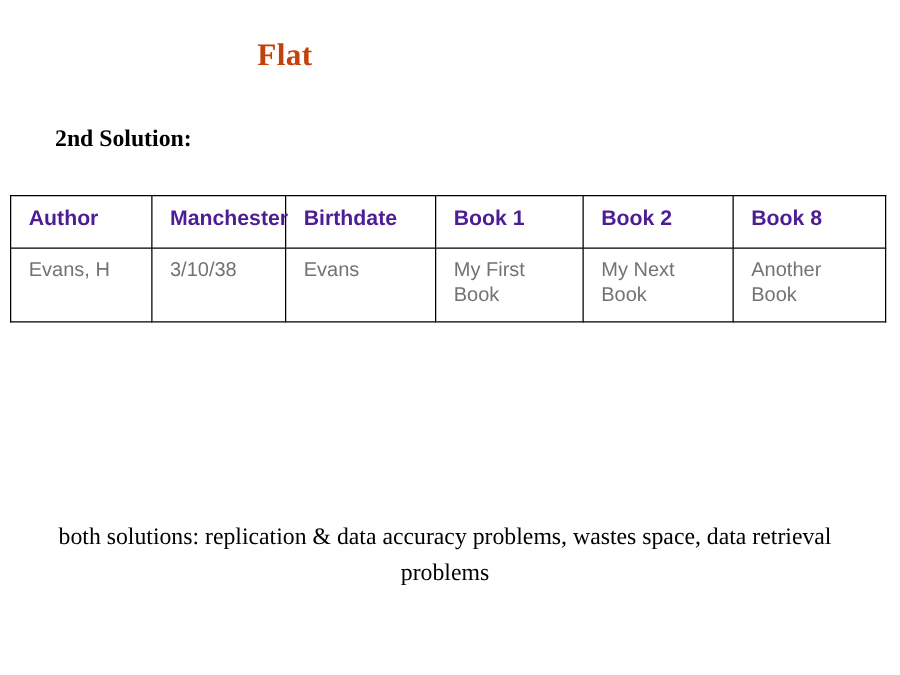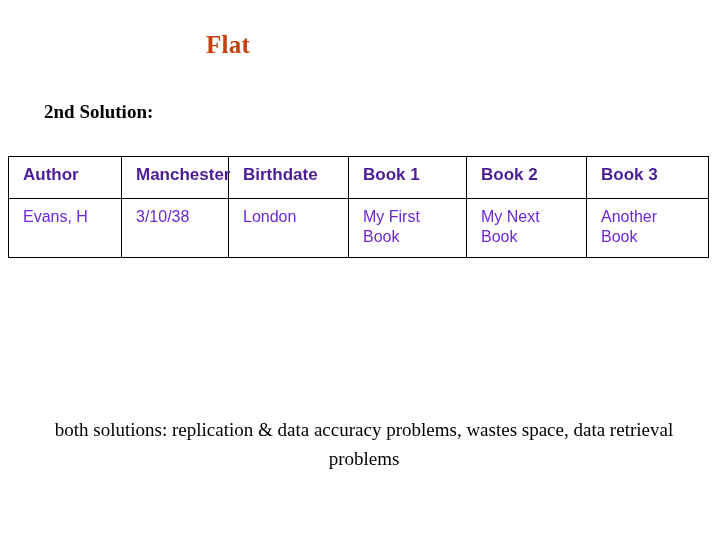--- a/index.html
+++ b/index.html
@@ -68,40 +68,40 @@
     font-size: 17px;
     line-height: 20px;
     color: #4c1d95;
     height: 24px;
     padding-bottom: 9px;
   }
   table.flat-table tbody td {
     font-weight: normal;
     font-size: 16px;
     line-height: 20px;
-    color: #6d28d9;
+    color: #737373;
     height: 42px;
   }
   .cell-text {
     display: block;
     white-space: pre-line;
   }
 
   
   col.c0 { width: 113px; }
   col.c1 { width: 107px; }
   col.c2 { width: 120px; }
   col.c3 { width: 118px; }
   col.c4 { width: 120px; }
   col.c5 { width: 122px; }
 
   
   #caption {
     position: absolute;
-    left: 40px;
+    left: 32px;
     top: 415px;
     width: 648px;
     text-align: center;
     font-family: "Liberation Serif", serif;
     font-size: 19px;
     line-height: 29px;
     color: #000000;
   }
 </style>
 </head>
@@ -132,34 +132,34 @@
         <th>
             <span class="cell-text">Birthdate</span>
           </th>
         <th>
             <span class="cell-text">Book 1</span>
           </th>
         <th>
             <span class="cell-text">Book 2</span>
           </th>
         <th>
-            <span class="cell-text">Book 3</span>
+            <span class="cell-text">Book 8</span>
           </th>
       </tr>
     </thead>
     <tbody>
       <tr>
         <td>
             <span class="cell-text">Evans, H</span>
           </td>
         <td>
             <span class="cell-text">3/10/38</span>
           </td>
         <td>
-            <span class="cell-text">London</span>
+            <span class="cell-text">Evans</span>
           </td>
         <td>
             <span class="cell-text">My First
 Book</span>
           </td>
         <td>
             <span class="cell-text">My Next
 Book</span>
           </td>
         <td>

